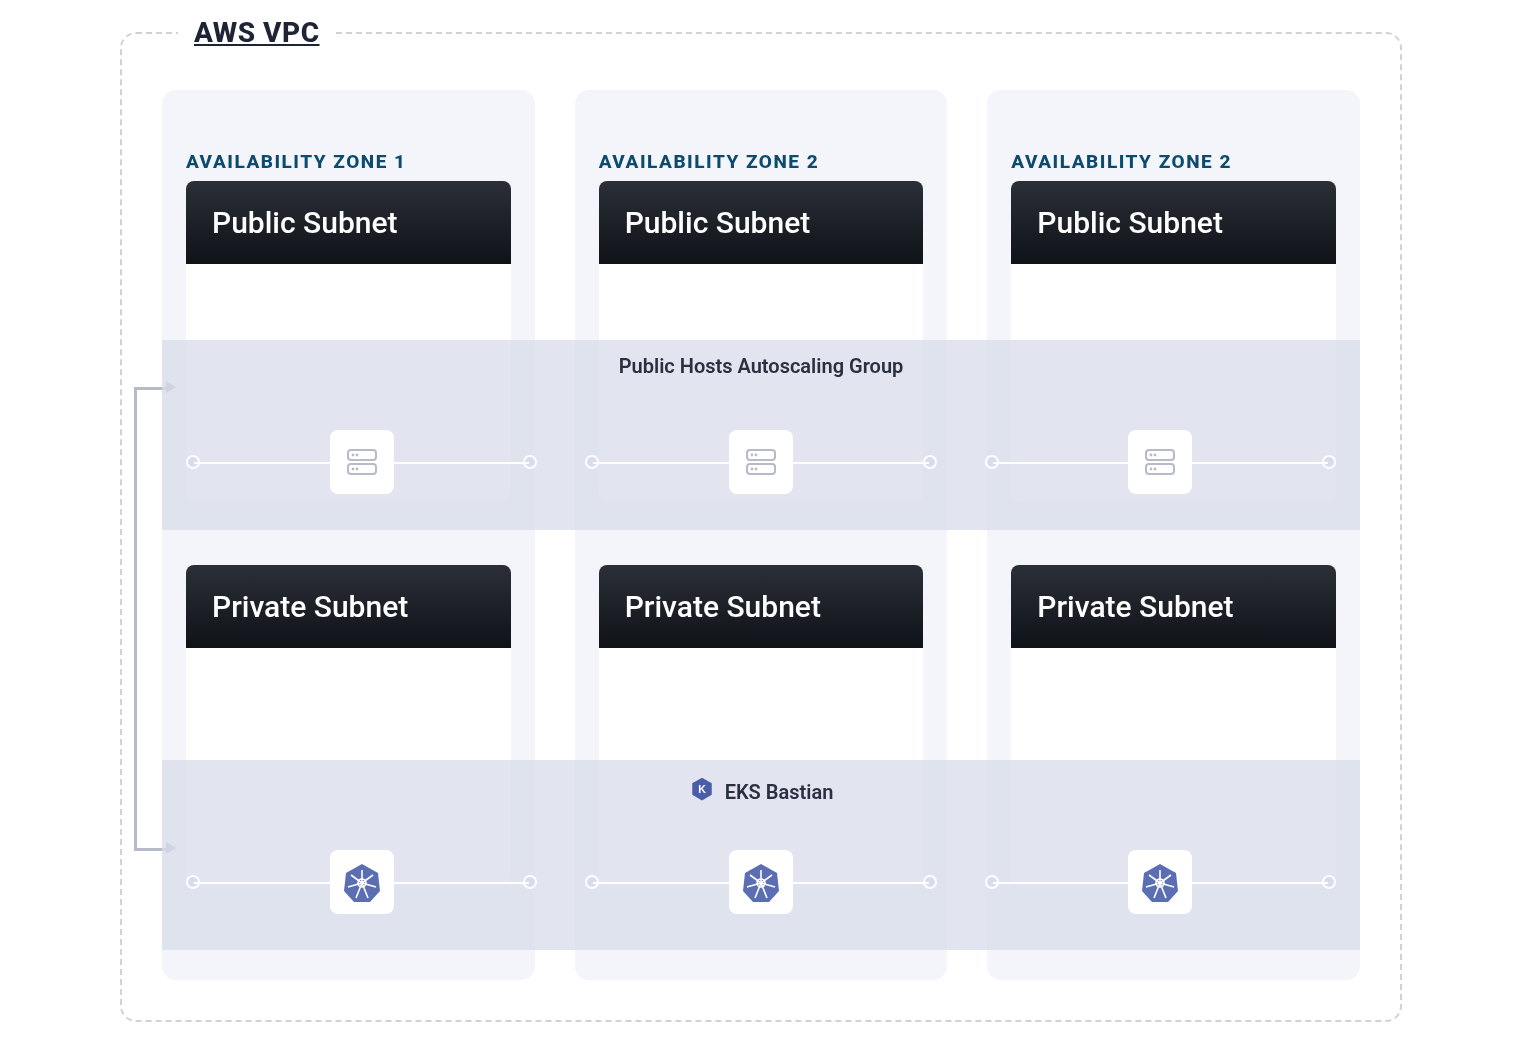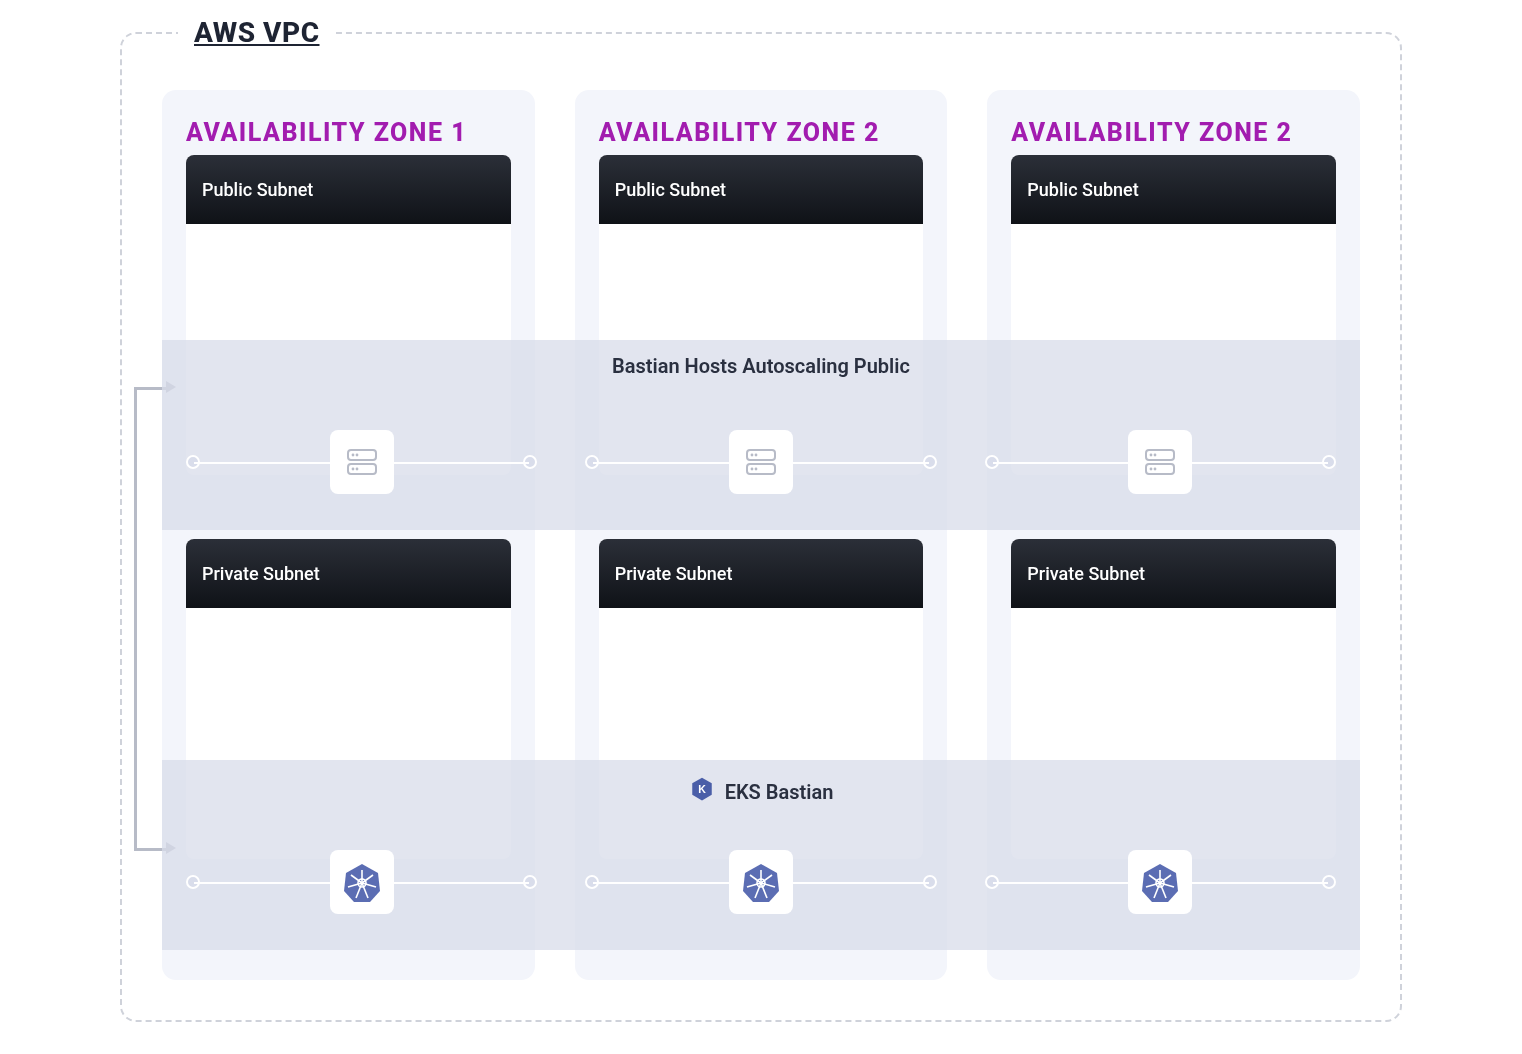--- a/index.html
+++ b/index.html
@@ -38,40 +38,41 @@
   .zone {
     flex: 1;
     background: #f3f5fb;
     border-radius: 14px;
     padding: 28px 24px 24px 24px;
     display: flex;
     flex-direction: column;
     gap: 64px;
   }
   .zone-title {
-    font-size: 25px;
+    font-size: 19px;
     font-weight: 800;
     letter-spacing: 1.5px;
-    color: #a21caf;
+    color: #0c4a6e;
     margin-bottom: 8px;
+    margin-top: 32px;
   }
   .subnet {
     background: #ffffff;
     border-radius: 8px;
     height: 320px;
     overflow: hidden;
     display: flex;
     flex-direction: column;
   }
   .subnet-header {
     background: linear-gradient(180deg, #2b2f38 0%, #0f1217 100%);
     color: #ffffff;
-    font-size: 18px;
+    font-size: 30px;
     font-weight: 500;
-    padding: 24px 16px;
+    padding: 24px 26px;
   }
   .subnet-body {
     flex: 1;
     position: relative;
   }
 
   
   .band {
     position: absolute;
     left: 0;
@@ -188,21 +189,21 @@
           <div class="subnet-body"></div>
         </div>
       </div>
       <div class="subnet">
         <div class="subnet-header">Private Subnet</div>
         <div class="subnet-body"></div>
       </div>
     </div>
 
     <div class="band band-bastion">
-      <div class="band-label">Bastian Hosts Autoscaling Public</div>
+      <div class="band-label">Public Hosts Autoscaling Group</div>
       <div class="row3">
         <div class="seg">
           <div class="seg-line"></div>
           <div class="node-dot left"></div>
           <div class="icon-tile">
             <svg width="36" height="36" viewBox="0 0 36 36">
                 <rect x="4" y="6" width="28" height="10" rx="3" fill="none" stroke="#b7bbc7" stroke-width="2"></rect>
                 <rect x="4" y="20" width="28" height="10" rx="3" fill="none" stroke="#b7bbc7" stroke-width="2"></rect>
                 <circle cx="9" cy="11" r="1.4" fill="#b7bbc7"></circle>
                 <circle cx="13" cy="11" r="1.4" fill="#b7bbc7"></circle>

